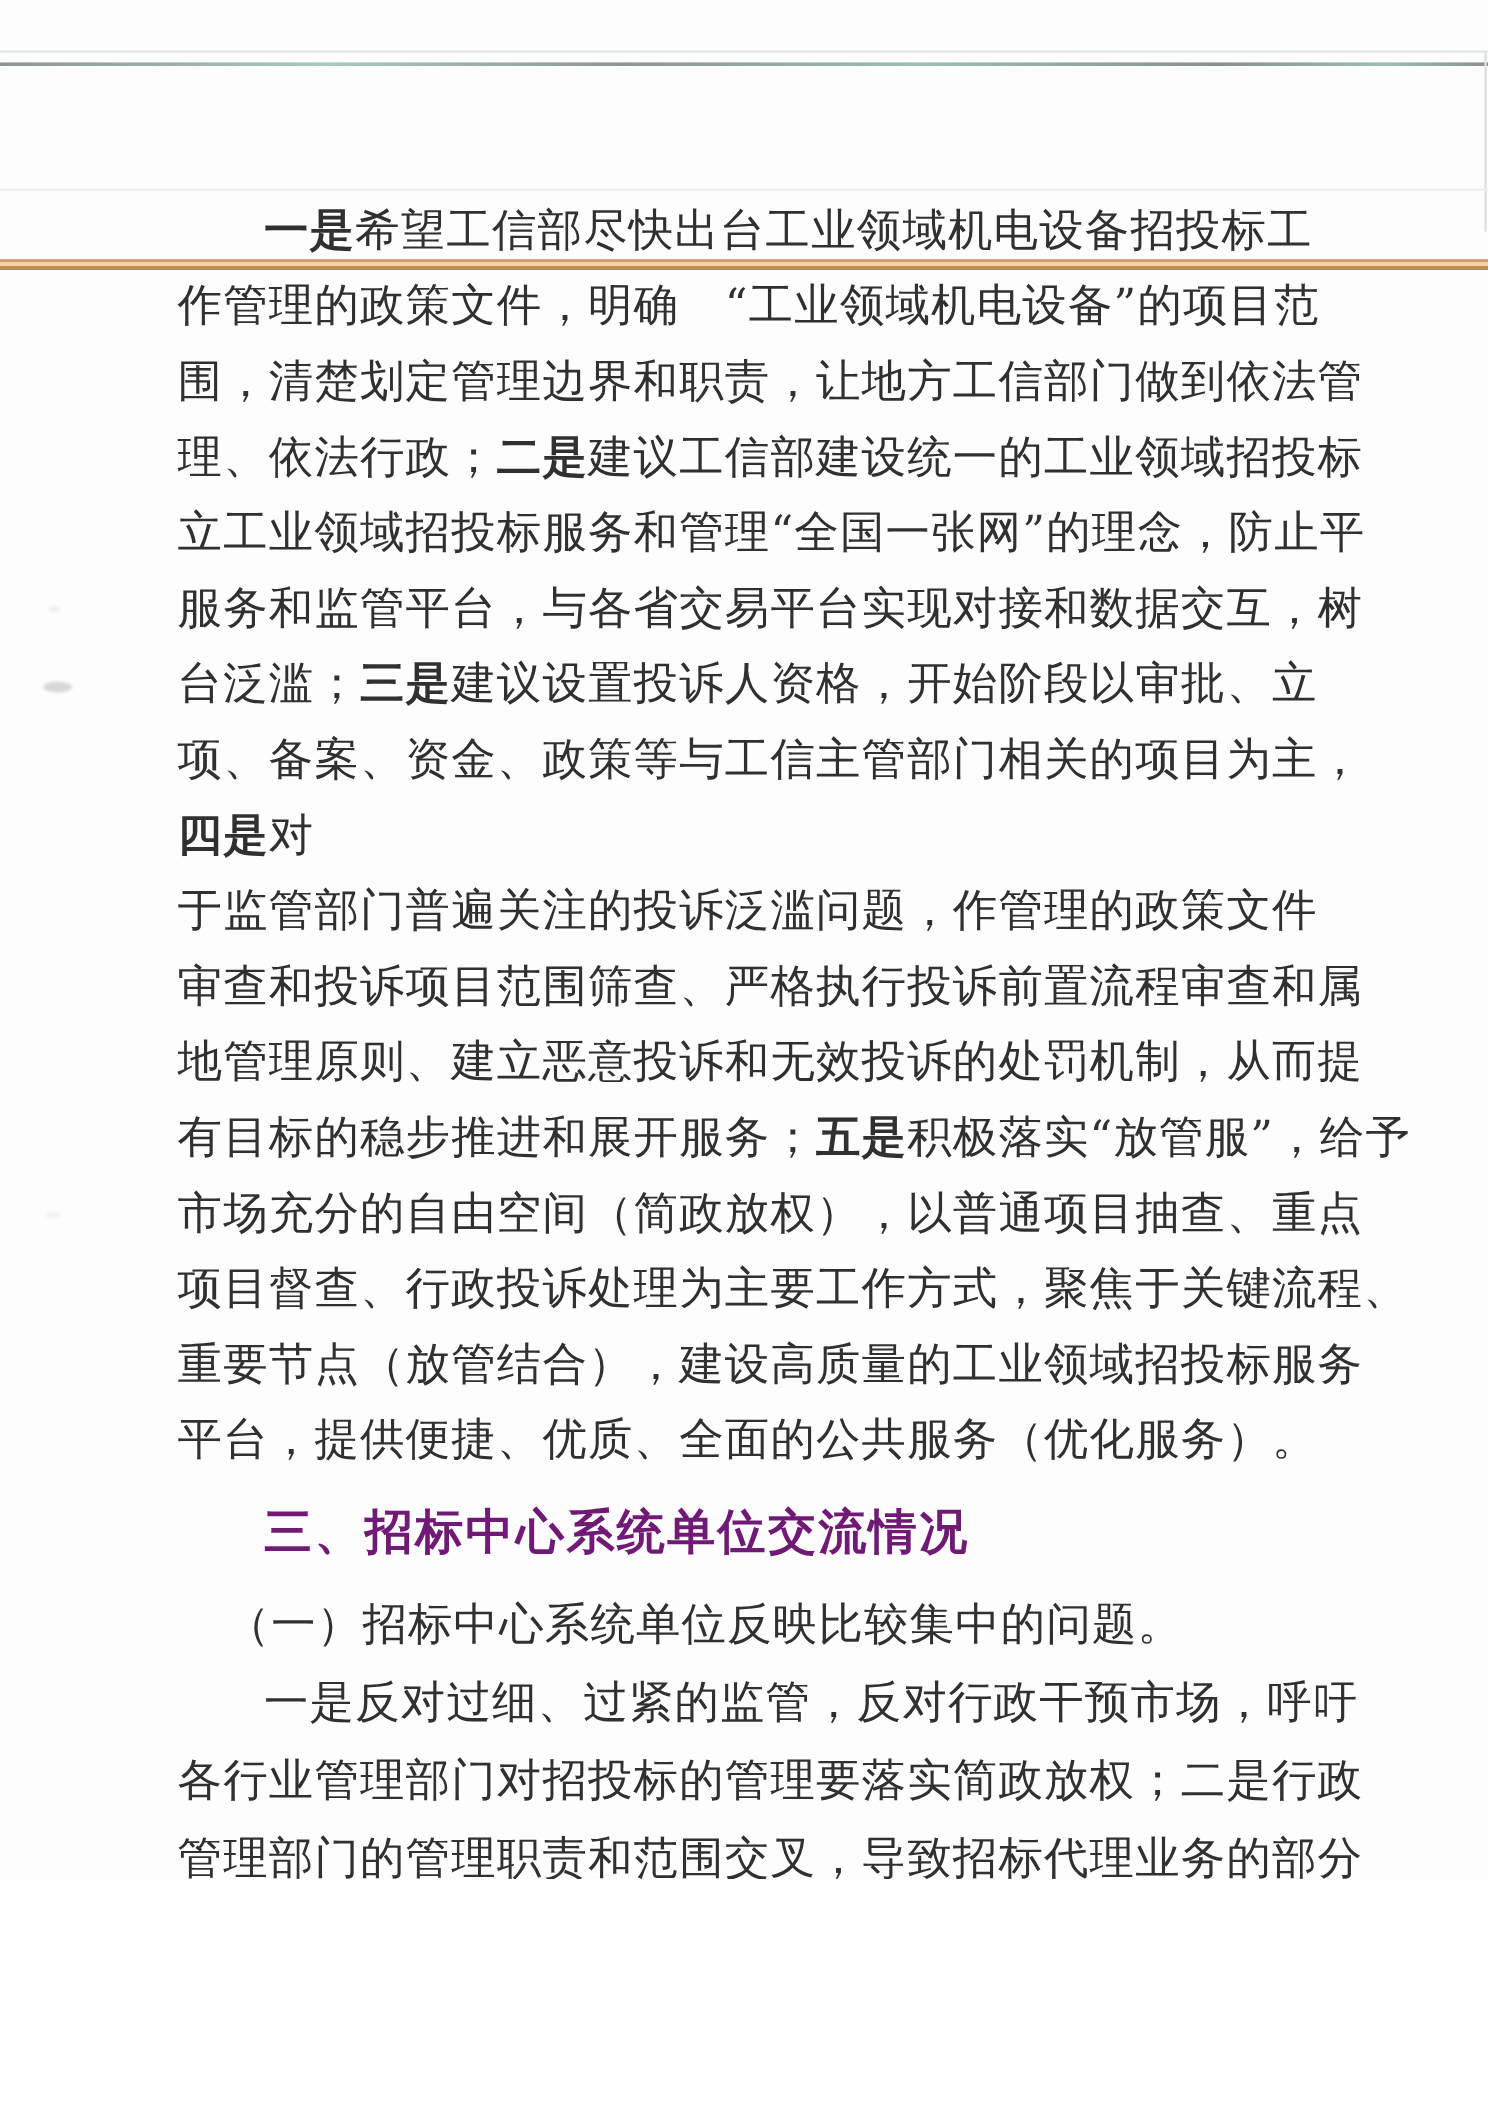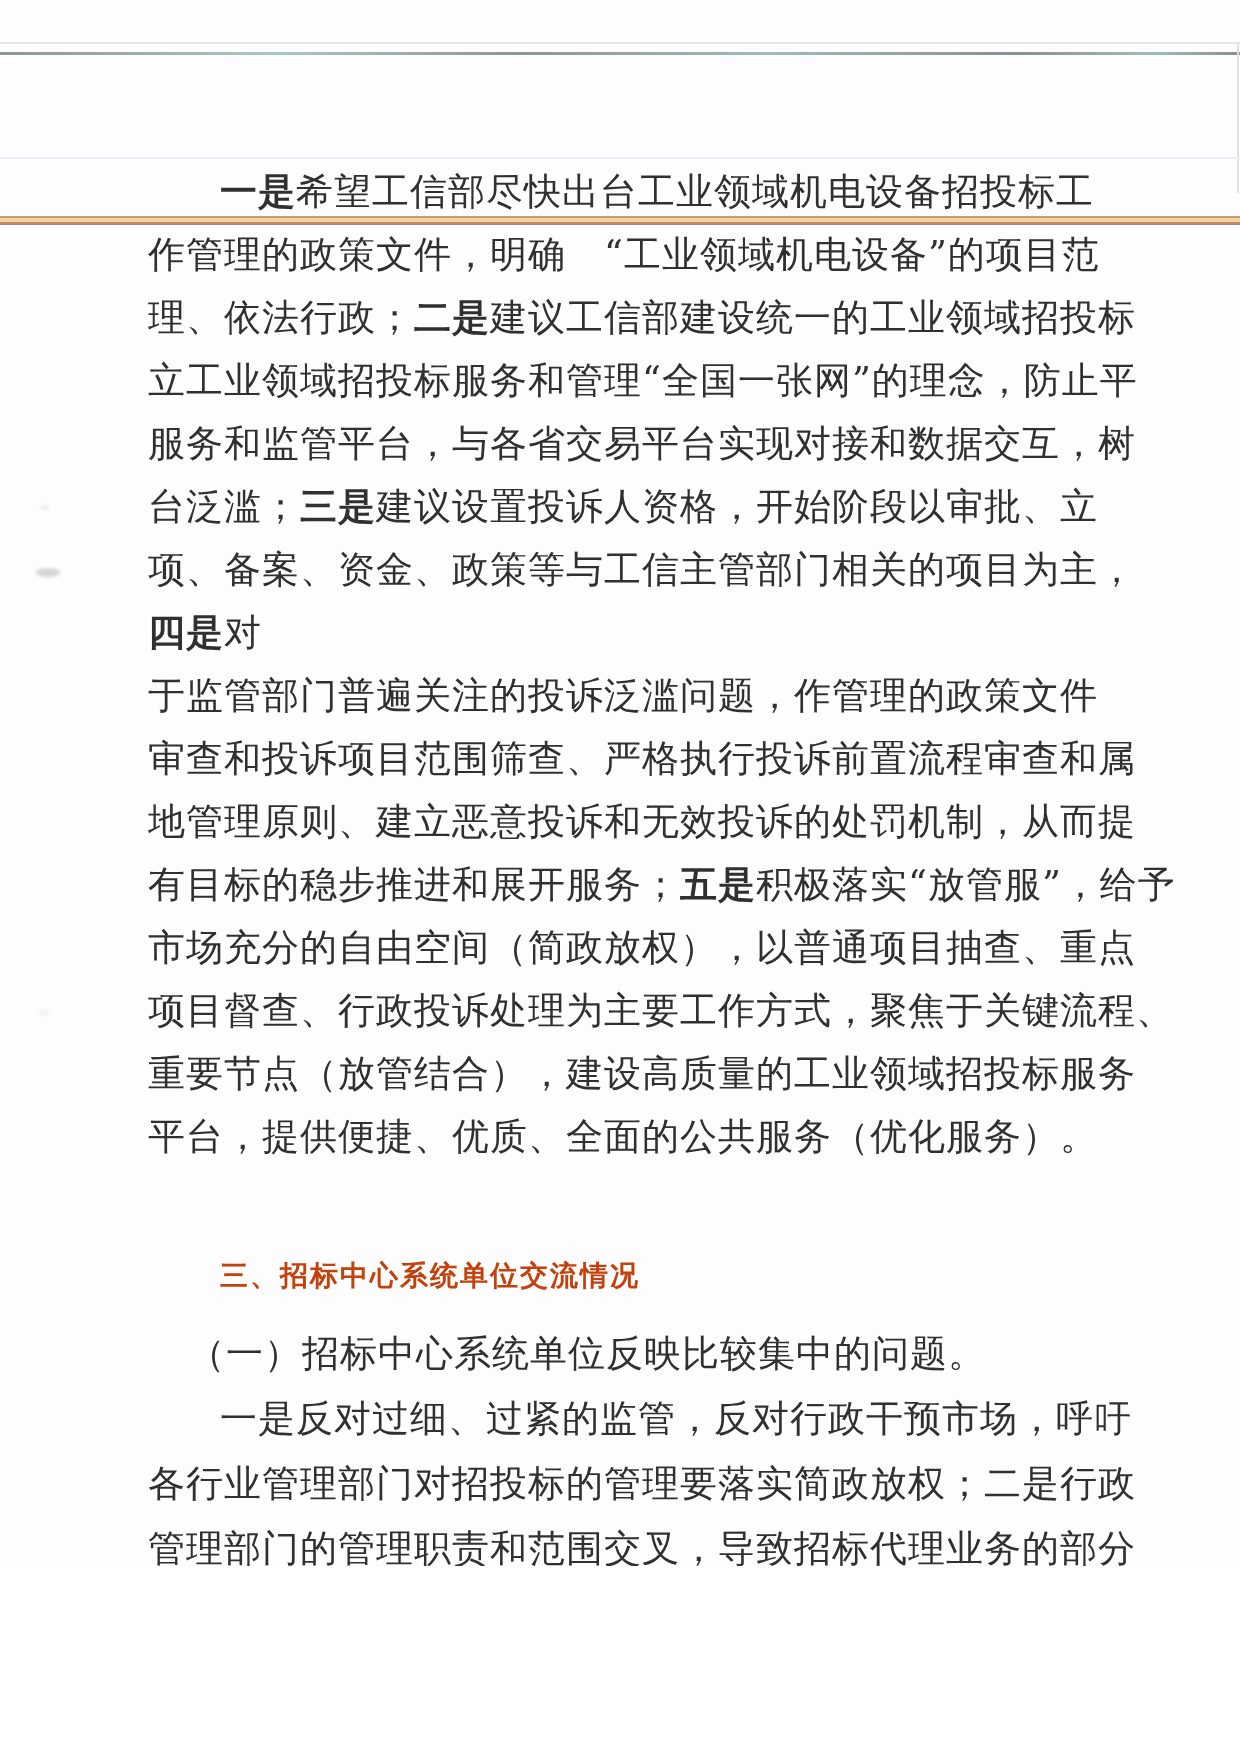--- a/index.html
+++ b/index.html
@@ -83,23 +83,23 @@
   .seg-bold { font-weight: bold; }
   .doc-heading {
     position: absolute;
     left: 148px; top: 1244px;
     width: 952px; height: 64px;
     display: flex; align-items: center;
     padding-left: 72px;
     box-sizing: border-box;
     font-family: "DejaVu Sans", sans-serif;
     font-weight: bold;
-    font-size: 28px;
+    font-size: 40px;
     letter-spacing: 2px;
-    color: #c2410c;
+    color: #701a75;
   }
   .doc-subheading {
     position: absolute;
     left: 136px; top: 1322px;
     width: 952px; height: 63px;
     display: flex; align-items: center;
     padding-left: 52px;
     box-sizing: border-box;
     font-size: 37px;
     letter-spacing: 1px;
@@ -125,20 +125,21 @@
   <div class="margin-rule"></div>
   <div class="scan-band"></div>
 
   <div class="smudge smudge-1"></div>
   <div class="smudge smudge-2"></div>
   <div class="smudge smudge-3"></div>
 
   <div class="para para-1">
       <div class="line indent"><span class="seg-bold">一是</span><span>希望工信部尽快出台工业领域机电设备招投标工</span></div>
       <div class="line"><span>作管理的政策文件，明确　“工业领域机电设备”的项目范</span></div>
+      <div class="line"><span>围，清楚划定管理边界和职责，让地方工信部门做到依法管</span></div>
       <div class="line"><span>理、依法行政；</span><span class="seg-bold">二是</span><span>建议工信部建设统一的工业领域招投标</span></div>
       <div class="line"><span>立工业领域招投标服务和管理“全国一张网”的理念，防止平</span></div>
       <div class="line"><span>服务和监管平台，与各省交易平台实现对接和数据交互，树</span></div>
       <div class="line"><span>台泛滥；</span><span class="seg-bold">三是</span><span>建议设置投诉人资格，开始阶段以审批、立</span></div>
       <div class="line"><span>项、备案、资金、政策等与工信主管部门相关的项目为主，</span></div>
       <div class="line"><span class="seg-bold">四是</span><span>对</span></div>
       <div class="line"><span>于监管部门普遍关注的投诉泛滥问题，作管理的政策文件</span></div>
       <div class="line"><span>审查和投诉项目范围筛查、严格执行投诉前置流程审查和属</span></div>
       <div class="line"><span>地管理原则、建立恶意投诉和无效投诉的处罚机制，从而提</span></div>
       <div class="line"><span>有目标的稳步推进和展开服务；</span><span class="seg-bold">五是</span><span>积极落实“放管服”，给予</span></div>

